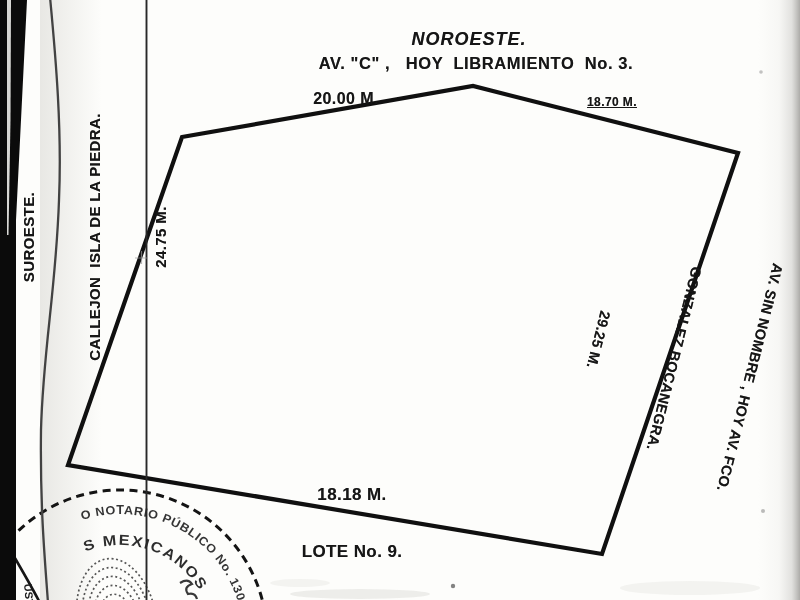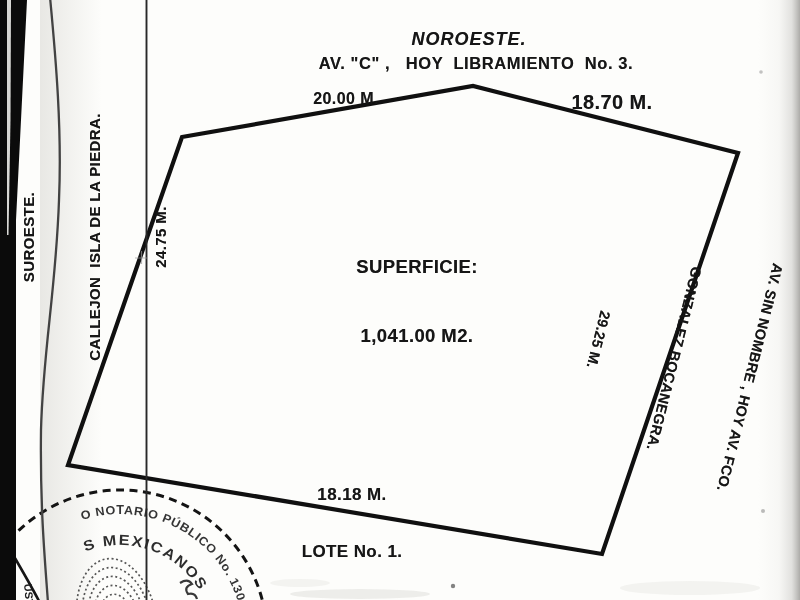--- a/index.html
+++ b/index.html
@@ -13,21 +13,21 @@
   svg{position:absolute;left:0;top:0;}
   svg text{font-family:"Liberation Sans", sans-serif;font-weight:700;}
   .label{
     position:absolute;transform:translate(-50%,-50%);
     text-align:center;white-space:pre;
     text-shadow:0 0 .5px rgba(20,20,20,.55);
   }
   .lbl-noroeste{left:469px;top:39px;font-size:18px;letter-spacing:1px;font-style:italic;}
   .lbl-street-top{left:476px;top:63px;font-size:16.5px;letter-spacing:.6px;}
   .lbl-seg-left{left:314px;top:99px;font-size:16px;letter-spacing:.4px;margin-left:32px;}
-  .lbl-seg-right{left:612px;top:102px;font-size:20px;letter-spacing:.4px;}
+  .lbl-seg-right{left:612px;top:102px;font-size:12px;letter-spacing:.4px;text-decoration:underline;}
   .blk-west{left:95px;top:237px;font-size:15px;line-height:22px;letter-spacing:.4px;
             transform:translate(-50%,-50%) rotate(-90deg);}
   .blk-area{left:417px;top:301px;font-size:18.5px;line-height:23px;letter-spacing:.4px;}
   .blk-east{left:712px;top:368px;font-size:14.5px;line-height:26px;letter-spacing:.3px;
             transform:translate(-50%,-50%) rotate(104deg);}
   .blk-south{left:352px;top:551px;font-size:17px;line-height:19px;letter-spacing:.4px;}
 </style>
 </head>
 <body>
 
@@ -104,31 +104,27 @@
   <div class="label lbl-street-top">AV. "C" ,   HOY  LIBRAMIENTO  No. 3.</div>
   <div class="label lbl-seg-left">20.00 M.</div>
   <div class="label lbl-seg-right">18.70 M.</div>
 
   <div class="label blk-west">
     <div>SUROESTE.</div>
     <div>CALLEJON  ISLA DE LA PIEDRA.</div>
     <div>24.75 M.</div>
   </div>
 
-  <div class="label blk-area">
-    <div>SUPERFICIE:</div>
-    <div>1,041.00 M2.</div>
-  </div>
 
   <div class="label blk-east">
     <div>NORESTE.</div>
     <div>AV. SIN NOMBRE , HOY AV. FCO.</div>
     <div>GONZALEZ BOCANEGRA.</div>
     <div>29.25 M.</div>
   </div>
 
   <div class="label blk-south">
     <div>18.18 M.</div>
-    <div>LOTE No. 1.</div>
+    <div>LOTE No. 9.</div>
     <div>SURESTE.</div>
   </div>
 
 </div>
 
 </body></html>

